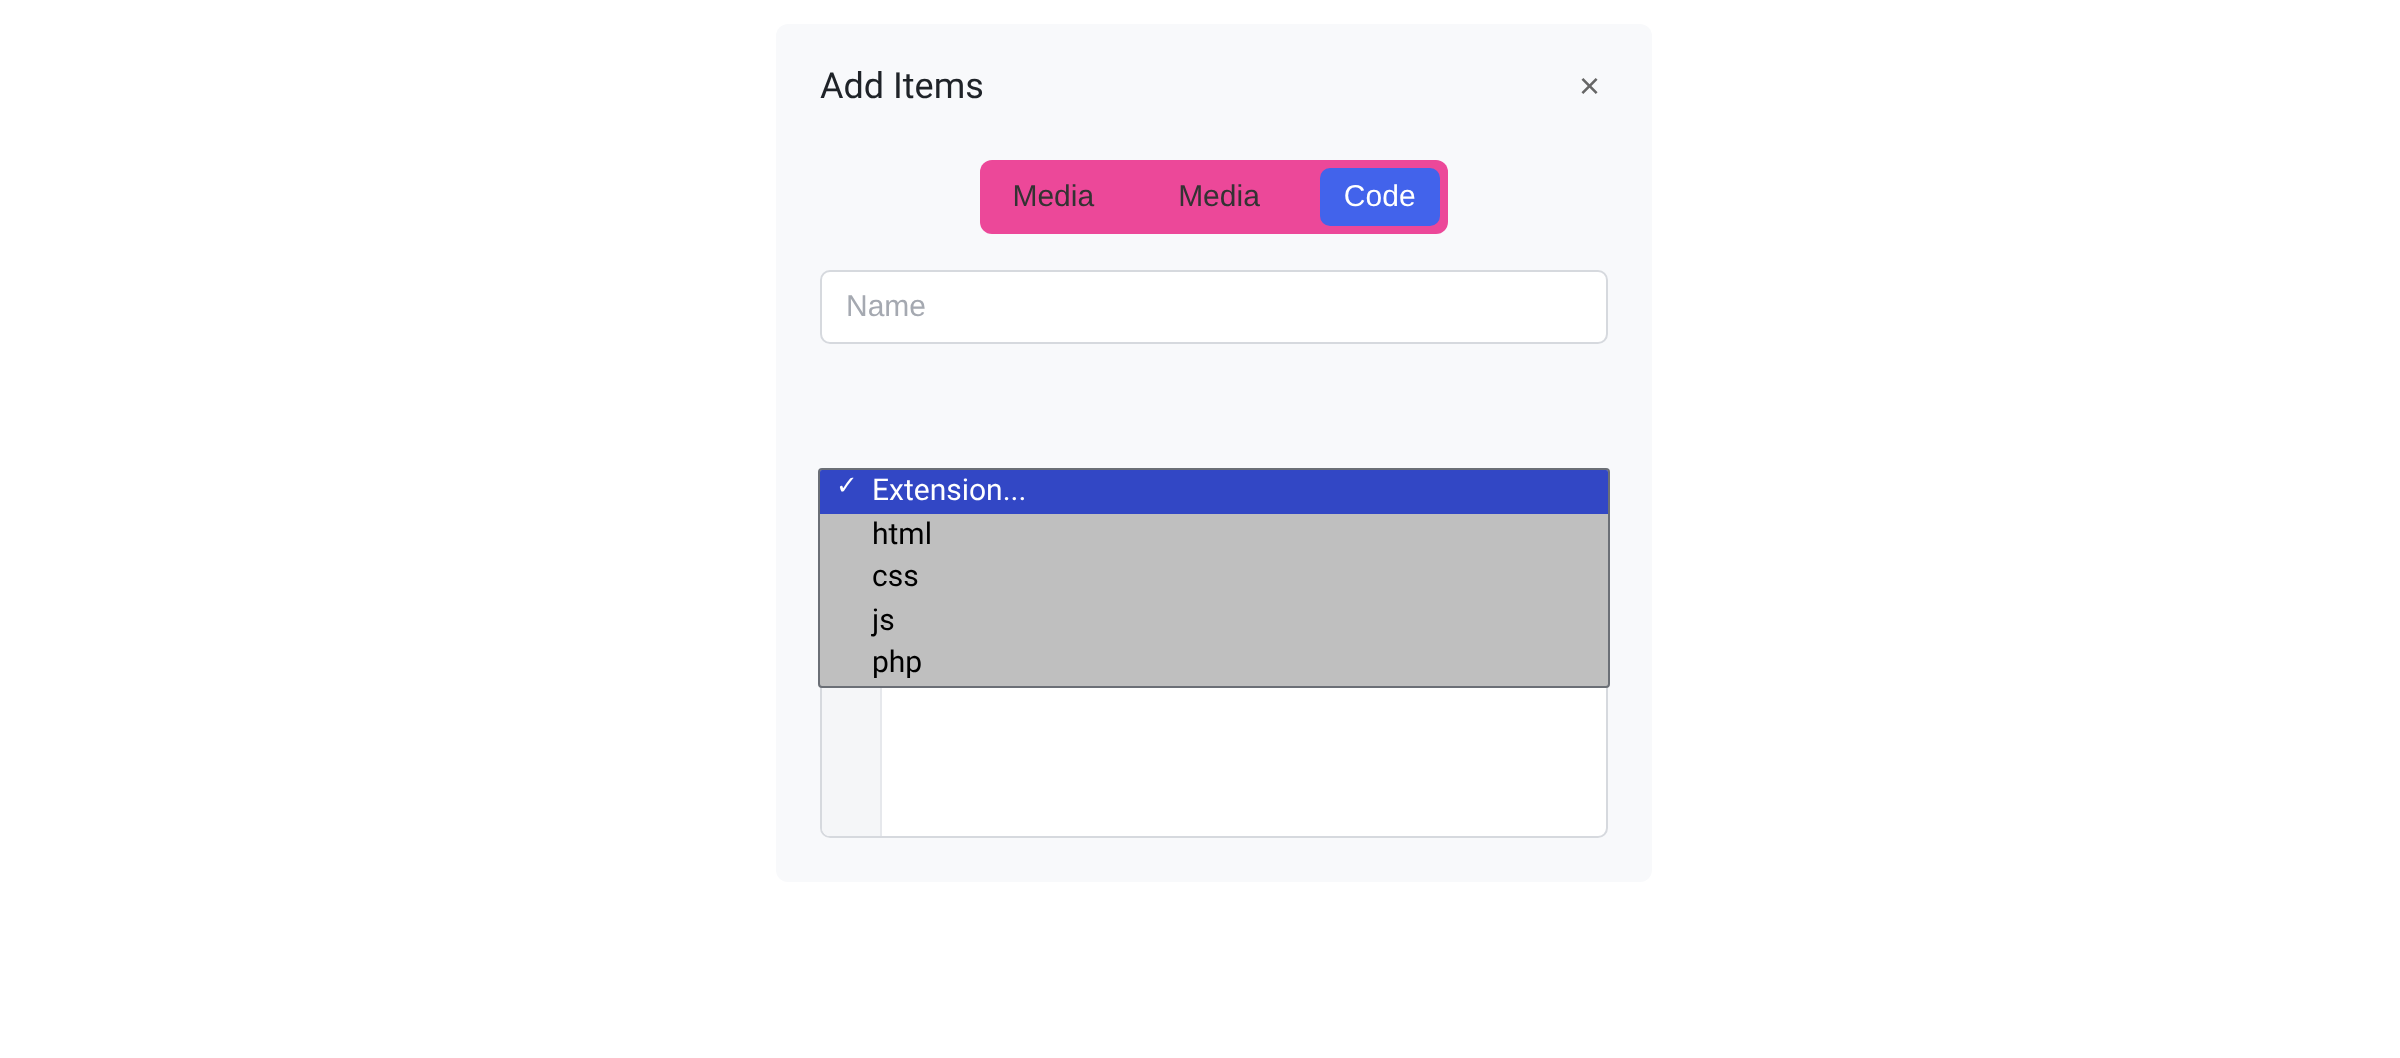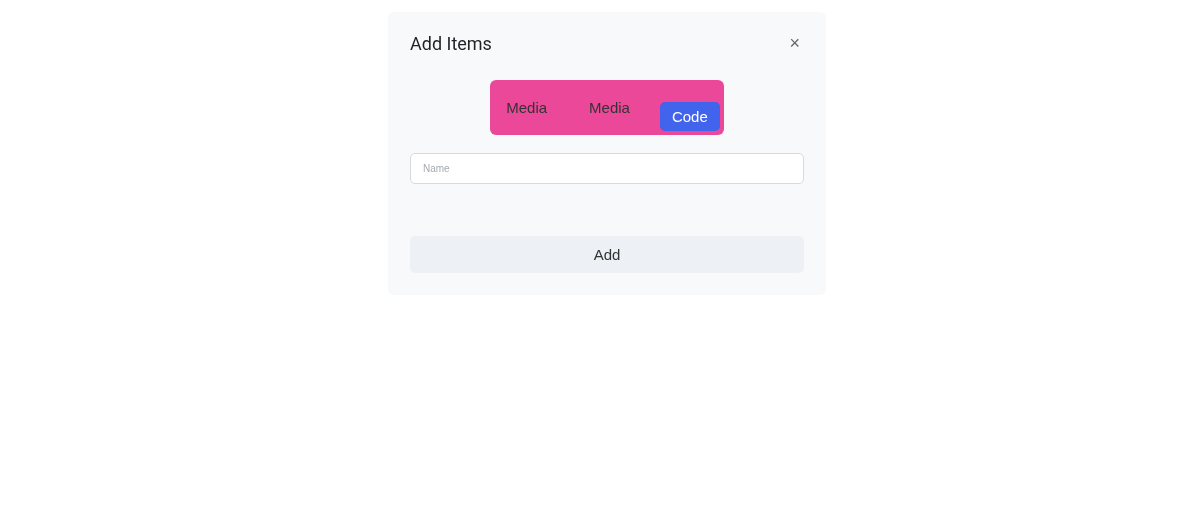--- a/index.html
+++ b/index.html
@@ -57,31 +57,30 @@
       border-radius: 5px;
       font-size: 15px;
       cursor: pointer;
       color: #333;
       border: none;
       background: transparent;
     }
     .tab.active {
       background: #4263eb;
       color: #fff;
-      margin-top: 18px;
     }
     .body-section {
       padding: 0 22px 22px 22px;
     }
     .name-input {
       width: 100%;
       padding: 9px 12px;
       border: 1px solid #d6d9de;
       border-radius: 5px;
-      font-size: 10px;
+      font-size: 15px;
       background: #fff;
       color: #333;
       margin-bottom: 12px;
     }
     .name-input::placeholder { color: #a5a9b1; }
     .select-wrapper {
       position: relative;
       margin-bottom: 0;
     }
     .dropdown-list {
@@ -160,18 +159,29 @@
     <div class="tabs">
       <button class="tab">Media</button>
       <button class="tab">Media</button>
       <button class="tab active">Code</button>
     </div>
   </div>
 
   <div class="body-section">
     <input class="name-input" type="text" placeholder="Name" style="">
 
+    <div class="select-wrapper">
+      <div class="dropdown-list">
+        <div class="dropdown-item selected">Extension...</div>
+        <div class="dropdown-item">html</div>
+        <div class="dropdown-item">css</div>
+        <div class="dropdown-item">js</div>
+        <div class="dropdown-item">php</div>
+      </div>
+
+      <div class="code-area-wrap">
+        <div class="gutter"></div>
+        <div class="code-area"></div>
+      </div>
+    </div>
   </div>
 
-  <div class="footer">
-    <button class="add-btn">Add</button>
-  </div>
 </div>
 
 </body></html>

